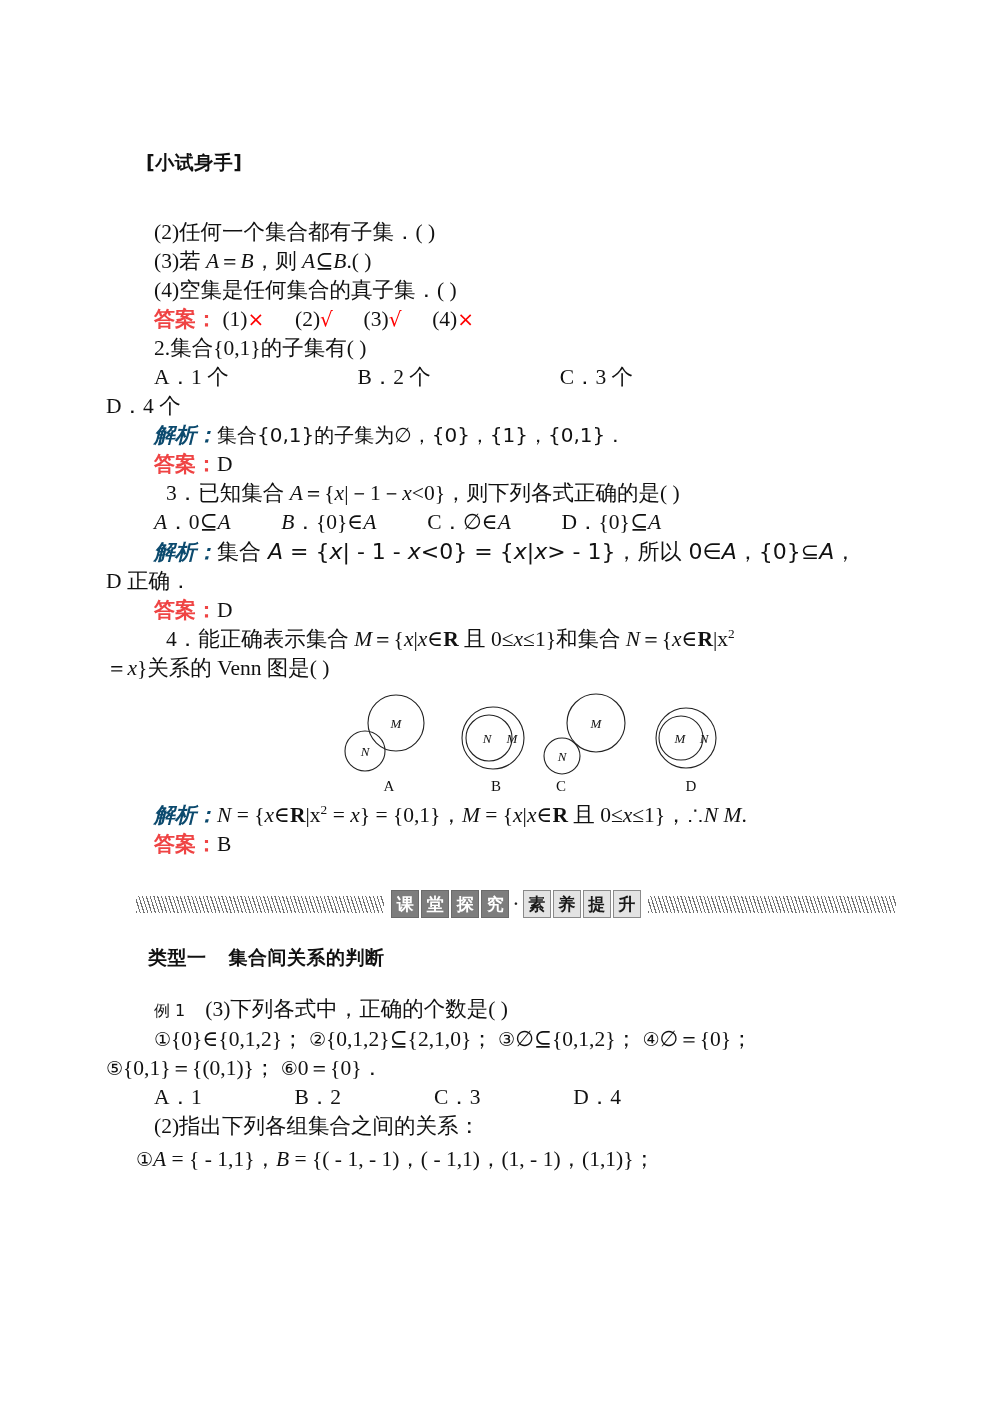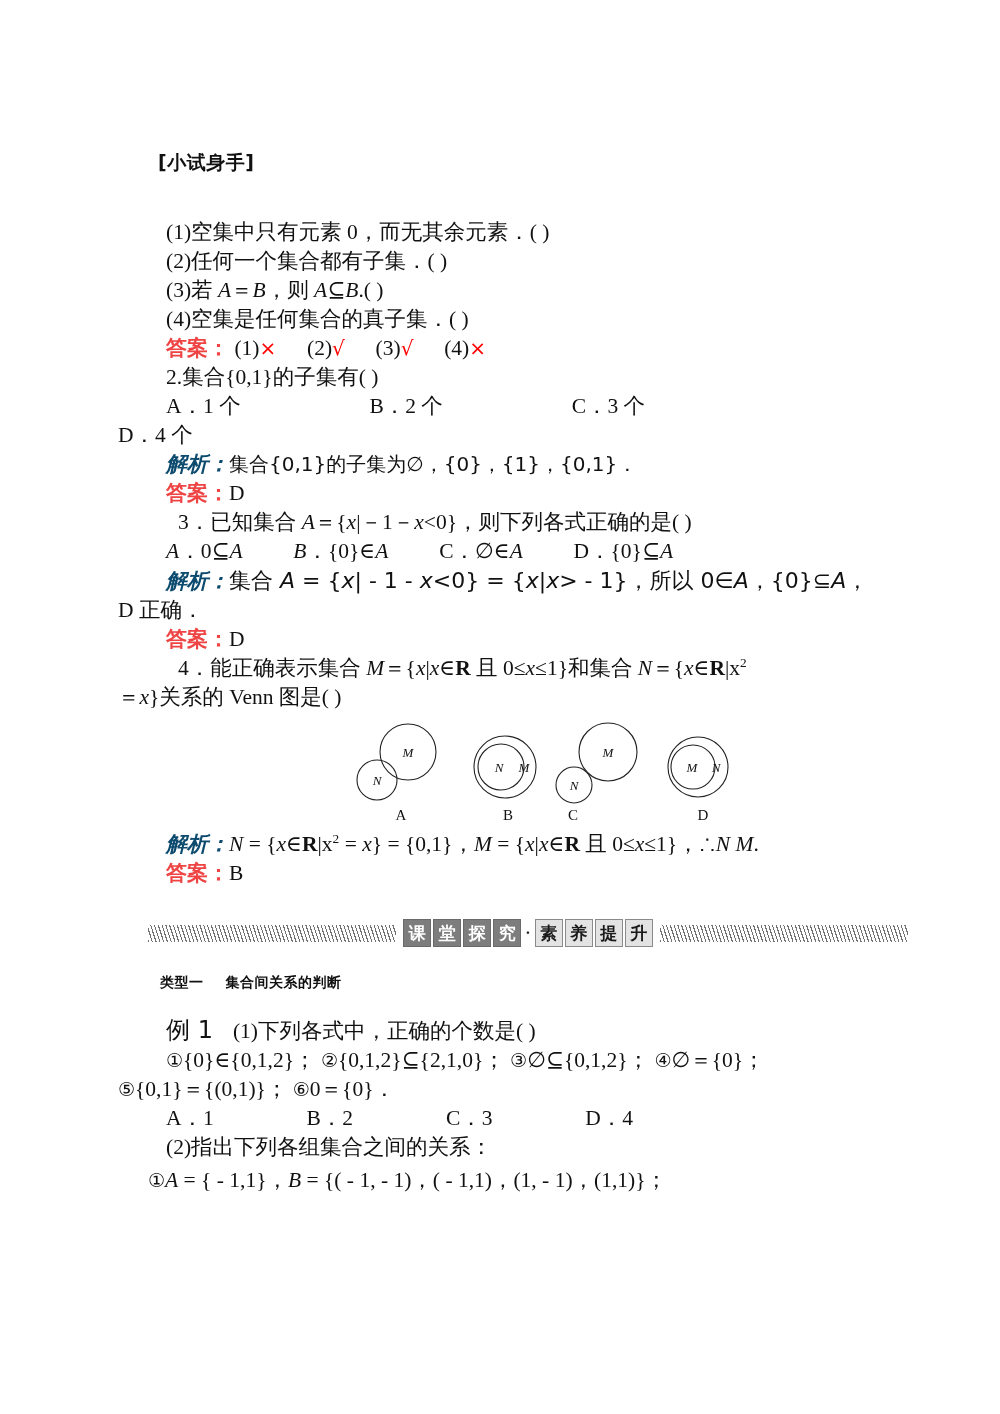--- a/index.html
+++ b/index.html
@@ -16,37 +16,37 @@
     overflow: hidden;
   }
   .page {
     position: absolute;
     left: 0; top: 0;
     width: 1000px;
     height: 1414px;
   }
   .content {
     position: absolute;
-    left: 148px;
+    left: 136px;
     top: 150px;
     width: 760px;
   }
 
   
   .section-tag {
     font-family: "DejaVu Sans", "Liberation Sans", sans-serif;
     font-weight: bold;
     font-size: 19px;
     letter-spacing: 0.5px;
     margin: 0 0 42px 10px;
   }
   .type-heading {
     font-family: "DejaVu Sans", "Liberation Sans", sans-serif;
     font-weight: bold;
-    font-size: 14px;
+    font-size: 19px;
     margin: 0 0 8px 12px;
     letter-spacing: 0.5px;
   }
   .type-heading .gap { display: inline-block; width: 22px; }
 
   
   .line {
     font-size: 21.5px;
     line-height: 29px;
     margin: 0;
@@ -162,21 +162,20 @@
 </style>
 </head>
 <body>
 
 <div class="page">
   <div class="content">
 
     <div class="section-tag">[小试身手]</div>
 
 
-    <div class="line indent2">(1)空集中只有元素 0，而无其余元素．(        )</div>
     <div class="line indent2">(2)任何一个集合都有子集．(        )</div>
     <div class="line indent2">
       <span>(3)若 <i>A</i>＝<i>B</i>，则 <i>A</i>⊆<i>B</i>.(        )</span>
     </div>
     <div class="line indent2">(4)空集是任何集合的真子集．(        )</div>
 
     <div class="line indent2">
       <span class="lbl red">答案：</span>
       <span>(1)</span><span class="mark">×</span>
       <span class="sp-xs"></span>
@@ -304,21 +303,21 @@
         <span class="bchar light">升</span>
       </div>
       <div class="hatch"></div>
     </div>
 
     <div class="type-heading">
       <span>类型一</span><span class="gap"></span><span>集合间关系的判断</span>
     </div>
 
     <div class="line indent2" style="margin-top:24px">
-      <span class="sans bf" style="font-size:24px">例 1</span><span class="sp-xs"></span><span>(1)下列各式中，正确的个数是(        )</span>
+      <span class="sans bf" style="font-size:16px">例 1</span><span class="sp-xs"></span><span>(3)下列各式中，正确的个数是(        )</span>
     </div>
 
     <div class="line indent2">
       <span class="circnum">①</span><span>{0}∈{0,1,2}；</span>
       <span class="circnum">②</span><span>{0,1,2}⊆{2,1,0}；</span>
       <span class="circnum">③</span><span>∅⊆{0,1,2}；</span>
       <span class="circnum">④</span><span>∅＝{0}；</span>
     </div>
     <div class="line" style="margin-left:-30px">
       <span class="circnum">⑤</span><span>{0,1}＝{(0,1)}；</span>

